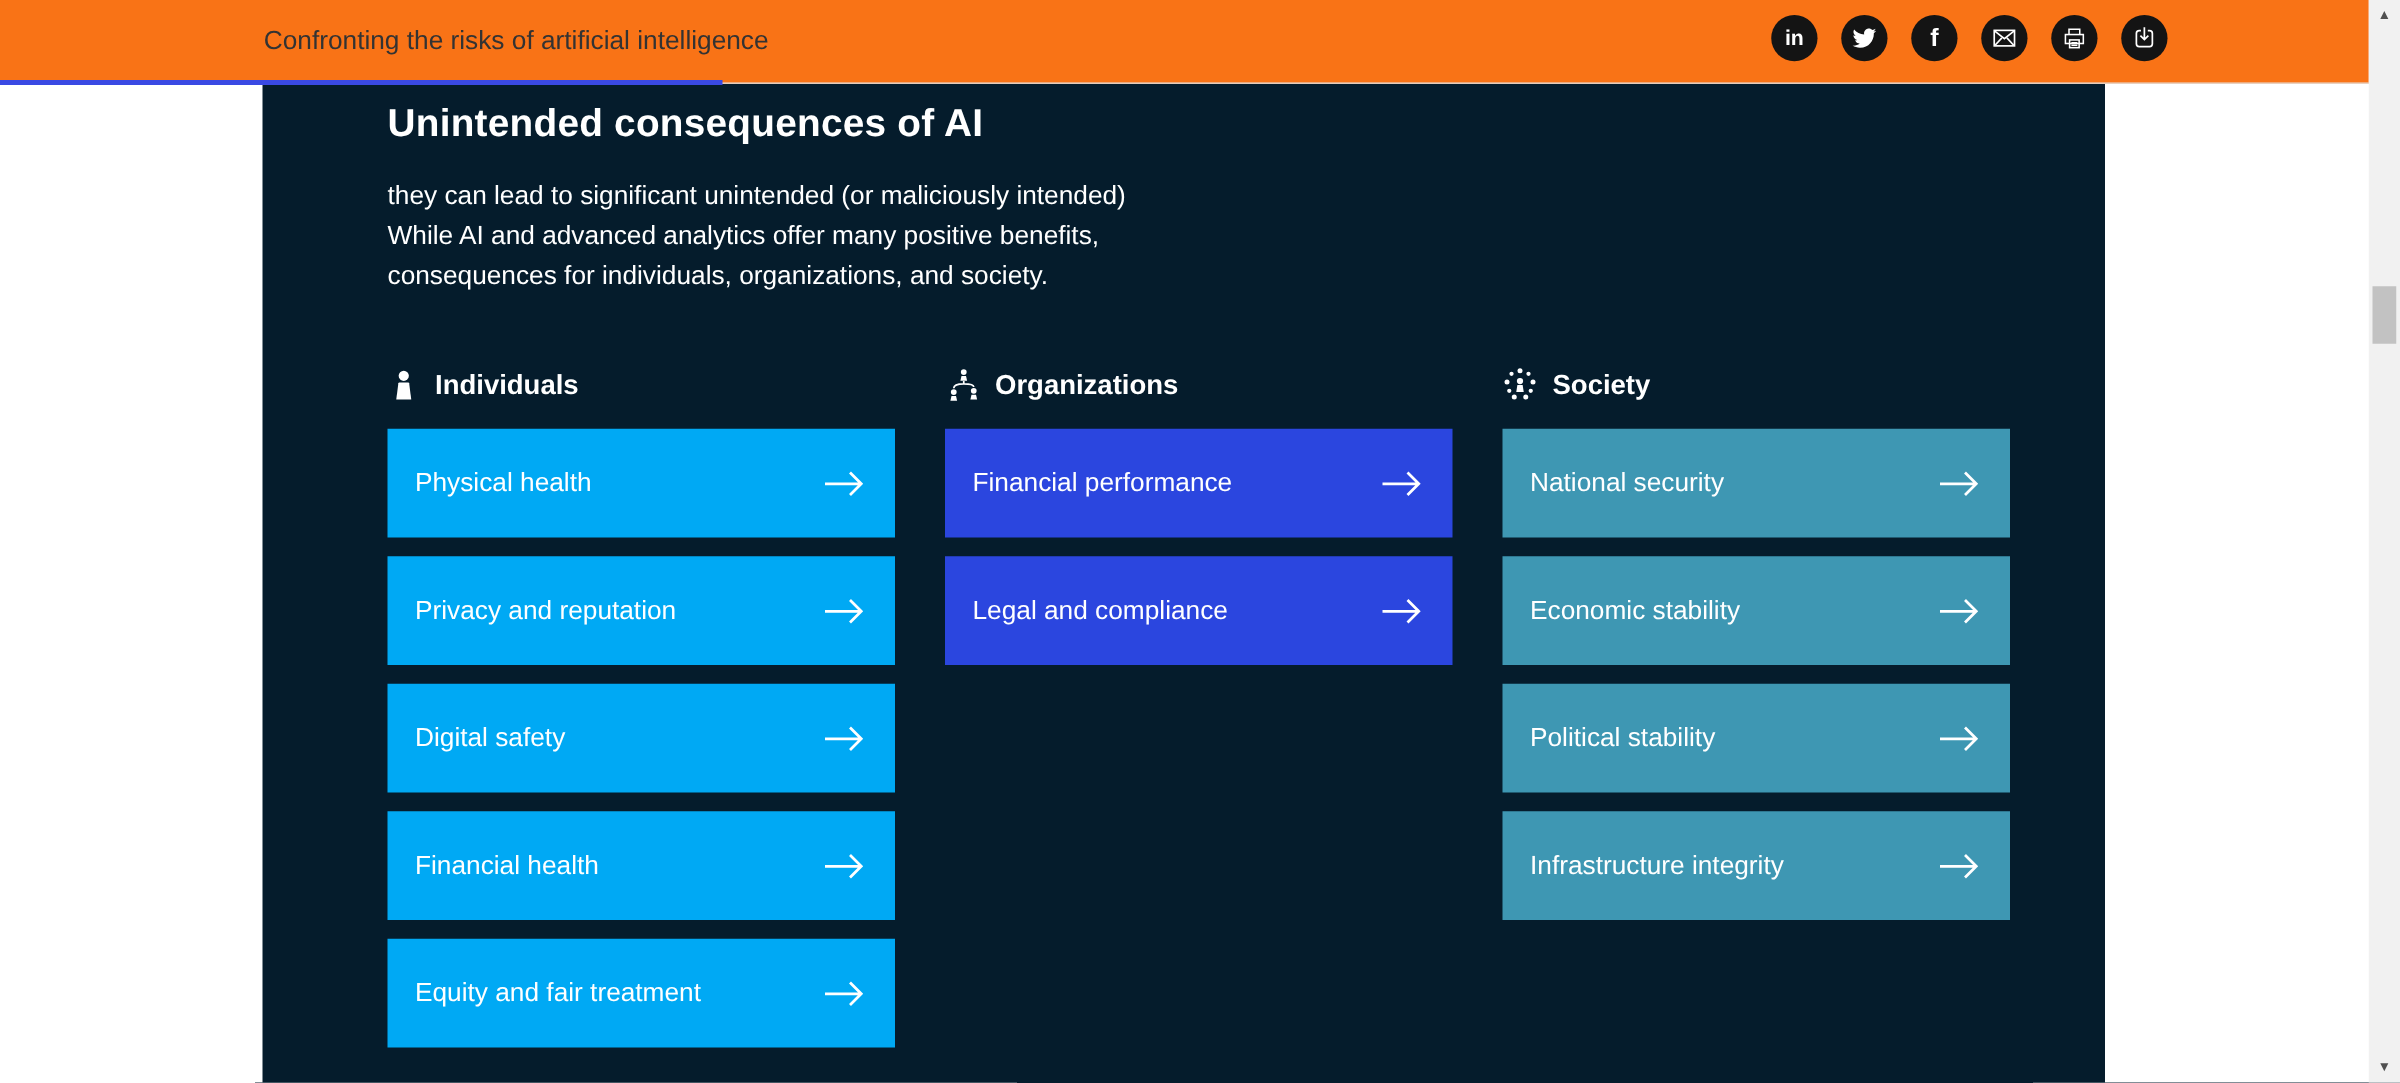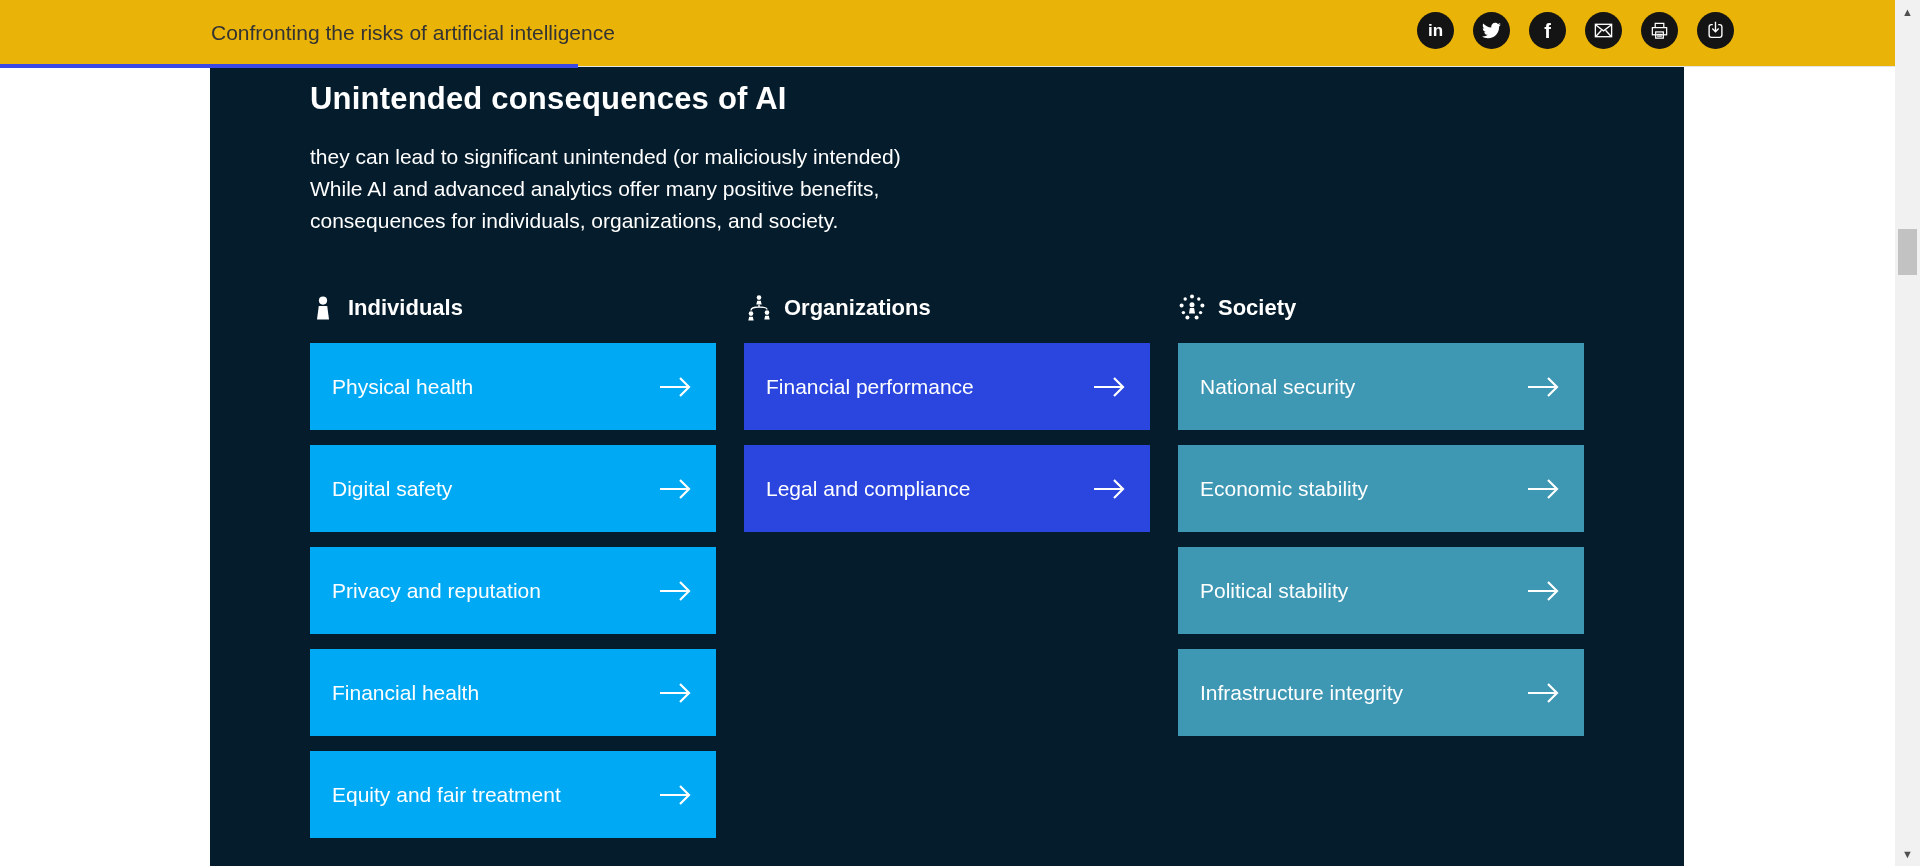--- a/index.html
+++ b/index.html
@@ -9,21 +9,21 @@
     background: #ffffff;
     font-family: "Liberation Sans", sans-serif;
     overflow: hidden;
   }
 
   
   .header {
     position: absolute;
     top: 0; left: 0;
     width: 1895px; height: 67px;
-    background: #eab308;
+    background: #f97316;
     border-bottom: 1px solid #e4e4e4;
     z-index: 5;
   }
   .header-title {
     position: absolute;
     left: 211px; top: 50%;
     transform: translateY(-50%);
     font-size: 21px;
     color: #333333;
     white-space: nowrap;
@@ -70,21 +70,21 @@
     letter-spacing: 0.2px;
   }
   .section-desc {
     margin-top: 24px;
     font-size: 21px;
     line-height: 32px;
     font-weight: 400;
   }
   .columns {
     display: flex;
-    gap: 28px;
+    gap: 40px;
     margin-top: 56px;
   }
   .col { width: 406px; }
   .col-head {
     display: flex;
     align-items: center;
     gap: 12px;
     height: 30px;
     margin-bottom: 20px;
     font-size: 22px;
@@ -215,29 +215,29 @@
         </div>
         <div class="topic-btn" style="--c: #00a9f4;">
           <span>Physical health</span>
           <span class="arrow">
               <svg width="34" height="24" viewBox="0 0 34 24" fill="none" stroke="#ffffff" stroke-width="2.2">
                 <path d="M2 12 H31 M22 3 L31 12 L22 21"></path>
               </svg>
             </span>
         </div>
         <div class="topic-btn" style="--c: #00a9f4;">
+          <span>Privacy and reputation</span>
+          <span class="arrow">
+              <svg width="34" height="24" viewBox="0 0 34 24" fill="none" stroke="#ffffff" stroke-width="2.2">
+                <path d="M2 12 H31 M22 3 L31 12 L22 21"></path>
+              </svg>
+            </span>
+        </div>
+        <div class="topic-btn" style="--c: #00a9f4;">
           <span>Digital safety</span>
-          <span class="arrow">
-              <svg width="34" height="24" viewBox="0 0 34 24" fill="none" stroke="#ffffff" stroke-width="2.2">
-                <path d="M2 12 H31 M22 3 L31 12 L22 21"></path>
-              </svg>
-            </span>
-        </div>
-        <div class="topic-btn" style="--c: #00a9f4;">
-          <span>Privacy and reputation</span>
           <span class="arrow">
               <svg width="34" height="24" viewBox="0 0 34 24" fill="none" stroke="#ffffff" stroke-width="2.2">
                 <path d="M2 12 H31 M22 3 L31 12 L22 21"></path>
               </svg>
             </span>
         </div>
         <div class="topic-btn" style="--c: #00a9f4;">
           <span>Financial health</span>
           <span class="arrow">
               <svg width="34" height="24" viewBox="0 0 34 24" fill="none" stroke="#ffffff" stroke-width="2.2">

